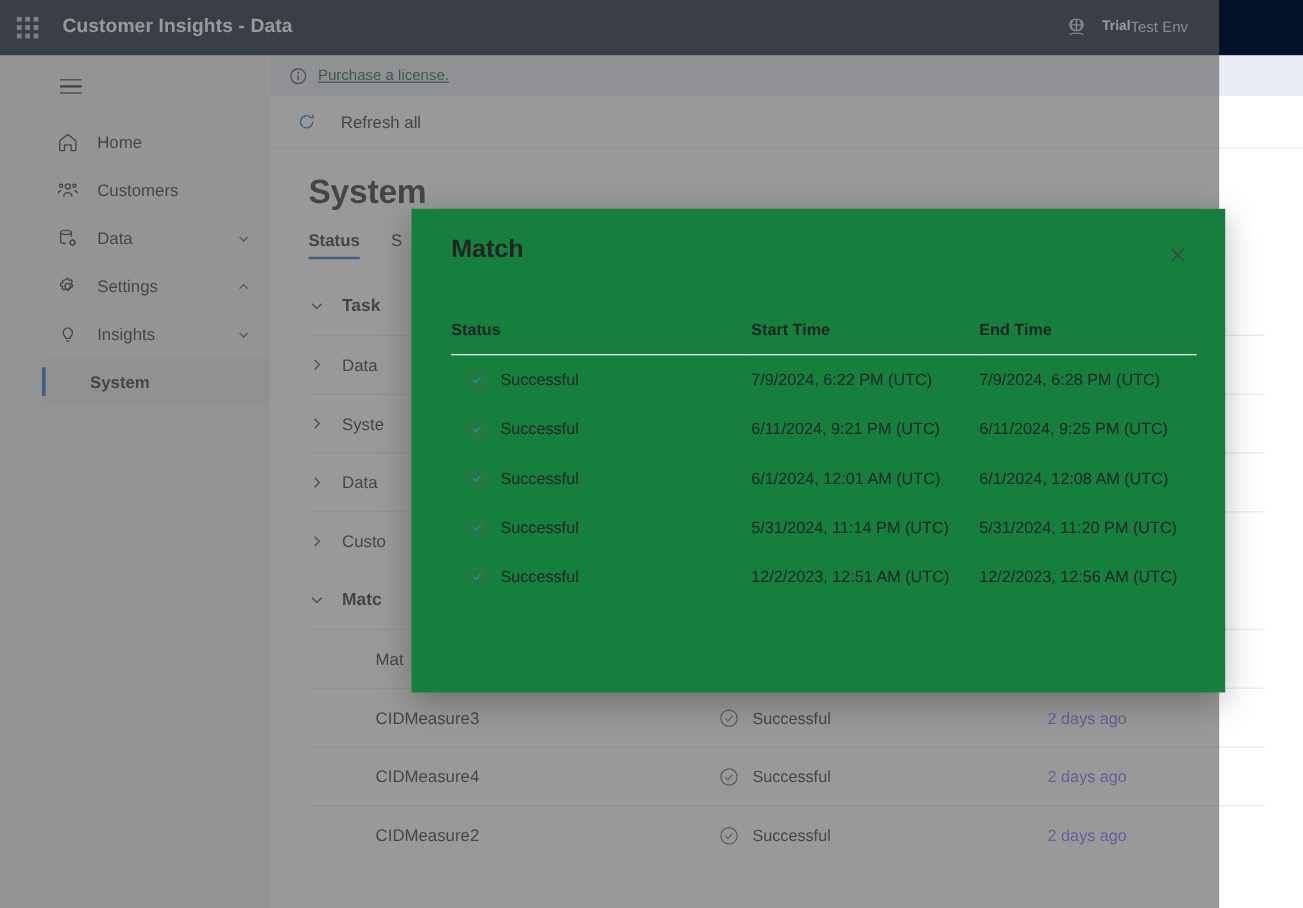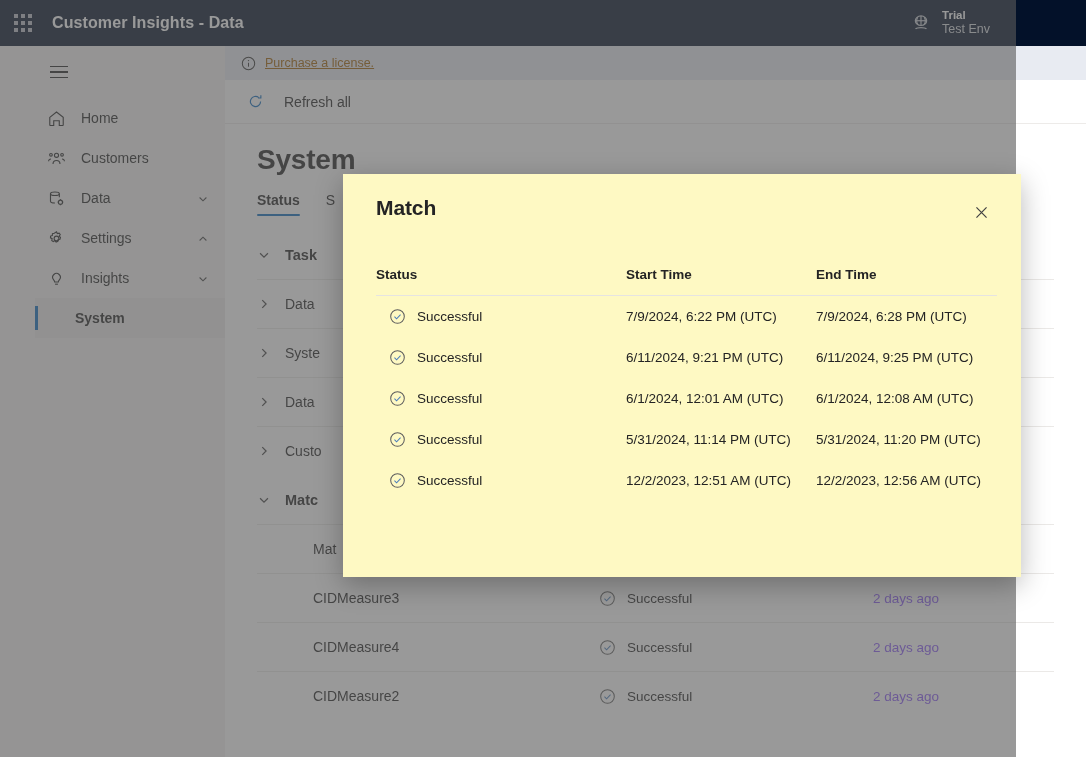--- a/index.html
+++ b/index.html
@@ -28,21 +28,21 @@
   .waffle-grid span { display: block; width: 4px; height: 4px; background: #b8bcc4; }
   .app-title {
     color: #ffffff; font-size: 16px; font-weight: 600; margin-left: 6px;
     letter-spacing: .1px;
   }
   .topbar-right {
     position: absolute; right: 96px; top: 0; height: 46px;
     display: flex; align-items: center; gap: 10px;
   }
   .globe-icon { width: 22px; height: 22px; color: #c9cdd4; }
-  .trial-block { display: flex; flex-direction: column; line-height: 1.15; }
+  .trial-block { display: flex; flex-direction: row; line-height: 1.15; }
   .trial-label { color: #ffffff; font-size: 11.5px; font-weight: 700; }
   .trial-env { color: #d6d9de; font-size: 12.5px; }
 
   
   .leftnav {
     position: absolute; top: 46px; left: 0; width: 225px; height: 711px;
     background: #f3f2f1; z-index: 3; padding-left: 35px;
   }
   .hamburger {
     width: 48px; height: 48px; display: flex; flex-direction: column;
@@ -76,21 +76,21 @@
   
   .main {
     position: absolute; top: 46px; left: 225px; width: 861px; height: 711px;
     background: #ffffff; overflow: hidden;
   }
   .banner {
     height: 34px; background: #e8ebf2; display: flex; align-items: center;
     padding: 0 16px; gap: 9px; font-size: 12.5px; color: #242424;
   }
   .banner .info-ico { width: 15px; height: 15px; color: #323130; flex: 0 0 15px; }
-  .banner a { color: #a16207; text-decoration: underline; }
+  .banner a { color: #14532d; text-decoration: underline; }
   .cmdbar {
     height: 44px; display: flex; align-items: center; padding: 0 12px;
     border-bottom: 1px solid #edebe9; background: #fff;
   }
   .cmd-btn {
     display: flex; align-items: center; gap: 20px; padding: 6px 10px;
     font-size: 14px; color: #242424; cursor: pointer; background: none; border: none;
     font-family: inherit;
   }
   .cmd-btn .refresh-ico { width: 17px; height: 17px; color: #0f6cbd; }
@@ -129,21 +129,21 @@
   }
   .tree-row .rtime { font-size: 13.5px; color: #8b5cf6; }
   .ok-ico { width: 17px; height: 17px; flex: 0 0 17px; }
 
   
   .overlay {
     position: absolute; inset: 0; background: rgba(90,90,90,0.62); z-index: 10;
   }
   .modal {
     position: absolute; left: 343px; top: 174px; width: 678px; height: 403px;
-    background: #fef9c3; z-index: 11;
+    background: #15803d; z-index: 11;
     box-shadow: 0 8px 26px rgba(0,0,0,.28);
   }
   .modal-head {
     display: flex; align-items: flex-start; justify-content: space-between;
     padding: 22px 24px 0 33px;
   }
   .modal-title { font-size: 21px; font-weight: 600; color: #242424; letter-spacing: -.1px; }
   .modal-close {
     width: 32px; height: 32px; display: flex; align-items: center; justify-content: center;
     background: none; border: none; cursor: pointer; color: #424242;

